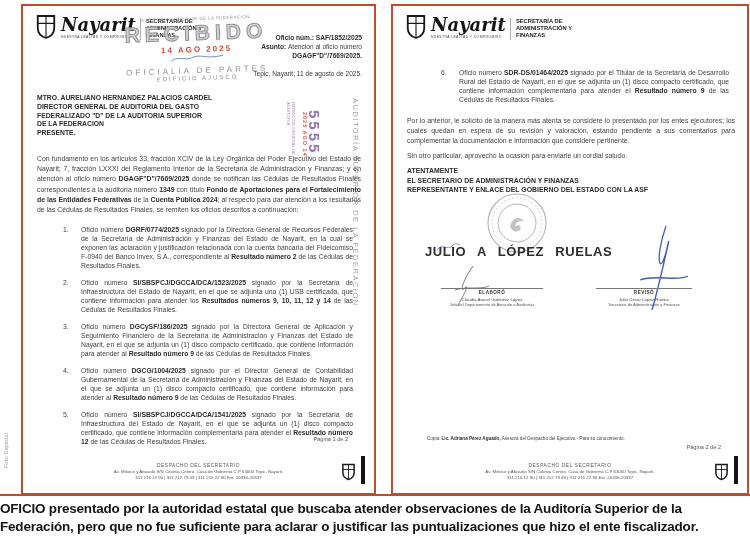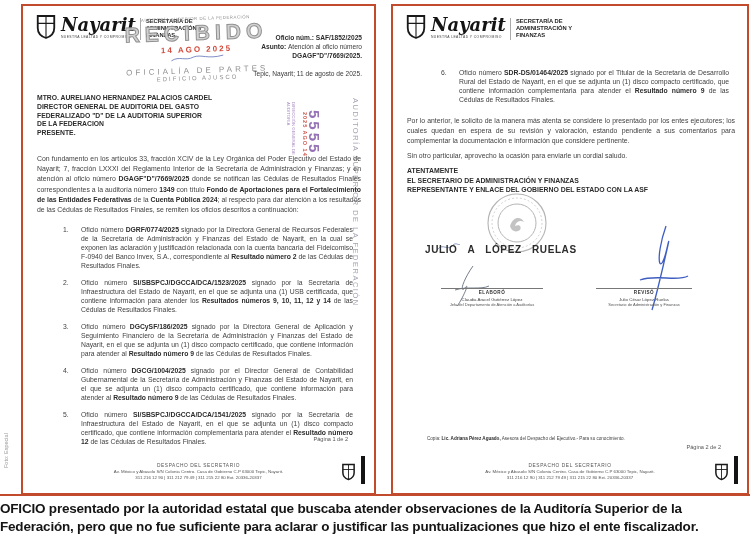--- a/index.html
+++ b/index.html
@@ -45,21 +45,21 @@
   
   .pfooter{left:0;right:0;bottom:13px;text-align:center;color:#555;}
   .pf-title{font-size:4.8px;letter-spacing:.6px;}
   .pf-addr{font-size:4.4px;margin-top:1px;}
   .pf-tel{font-size:4.4px;margin-top:1px;}
   .pf-shield{position:absolute;right:18px;bottom:8px;}
   .pf-bar{position:absolute;right:9px;bottom:9px;width:4px;height:28px;background:#141414;}
   
   .para{font-size:6.9px;line-height:10px;}
   .closing{font-size:6.9px;font-weight:bold;line-height:9.5px;color:#2c2c2c;}
-  .signer{font-size:10px;font-weight:bold;letter-spacing:.6px;word-spacing:7px;color:#2c2c2c;}
+  .signer{font-size:13px;font-weight:bold;letter-spacing:.6px;word-spacing:7px;color:#2c2c2c;}
   .sigblock{border-top:1px solid #777;text-align:center;padding-top:1px;}
   .sb-label{font-size:4.6px;font-weight:bold;color:#333;letter-spacing:.5px;}
   .sb-name{font-size:4.4px;color:#444;margin-top:2px;}
   .sb-title{font-size:4px;color:#555;}
   .copyline{font-size:4.6px;color:#444;}
   
   .photo-credit{left:3px;top:468px;transform:rotate(-90deg);transform-origin:left top;font-size:5.5px;color:#9a9a9a;white-space:nowrap;}
   .caption{left:0;top:500px;width:712px;font-size:13.5px;font-weight:600;line-height:17.5px;letter-spacing:-.2px;color:#151515;}
 </style>
 </head>

